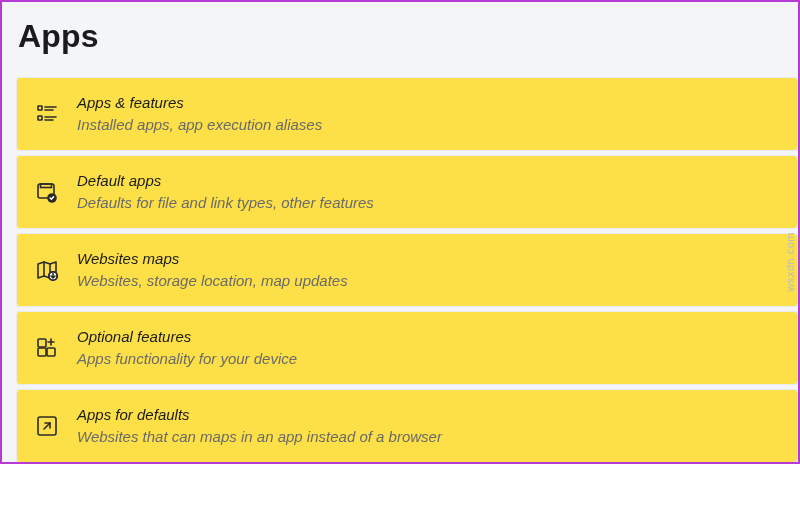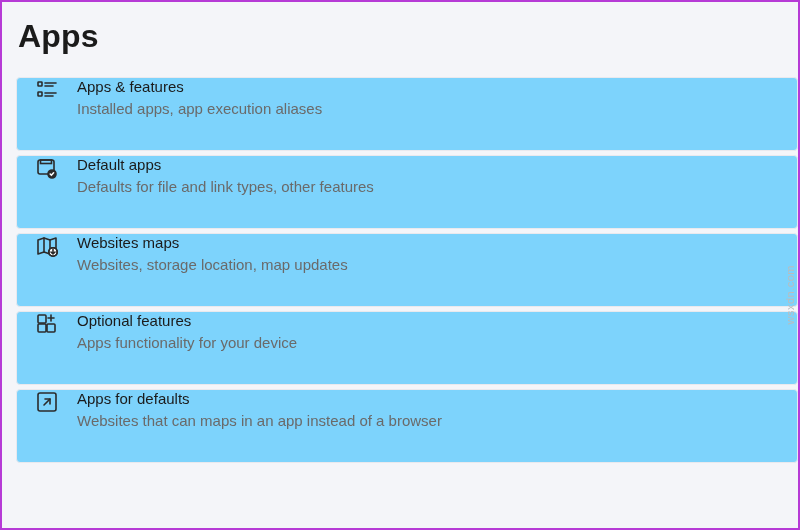--- a/index.html
+++ b/index.html
@@ -4,48 +4,49 @@
 <style>
   * { box-sizing: border-box; margin: 0; padding: 0; }
   html, body { width: 800px; height: 530px; overflow: hidden; }
   body {
     font-family: "Segoe UI", -apple-system, BlinkMacSystemFont, sans-serif;
     background: #fff;
     position: relative;
   }
   .frame {
     width: 800px;
-    height: 530px;
+    height: 464px;
     border: 2px solid #b63ad6;
     background: #f4f5f9;
     position: relative;
     overflow: hidden;
   }
   .page-title {
     font-size: 32px;
     font-weight: 600;
     color: #1b1b1b;
     padding: 16px 0 22px 16px;
     letter-spacing: 0.2px;
   }
   .list {
     padding: 0 0 0 14px;
     display: flex;
     flex-direction: column;
     gap: 4px;
   }
   .row {
-    background: #7dd3fc;
+    background: #fde047;
     border: 1px solid #e9e9ee;
     border-radius: 4px;
     height: 74px;
     display: flex;
-    align-items: flex-start;
+    align-items: center;
     padding: 0 20px 0 18px;
     cursor: pointer;
+    font-style: italic;
   }
   .icon-slot {
     width: 42px;
     display: flex;
     align-items: center;
     justify-content: flex-start;
     color: #2b2b2b;
   }
   .icon-slot svg { width: 24px; height: 24px; stroke: #2b2b2b; }
   .texts {

